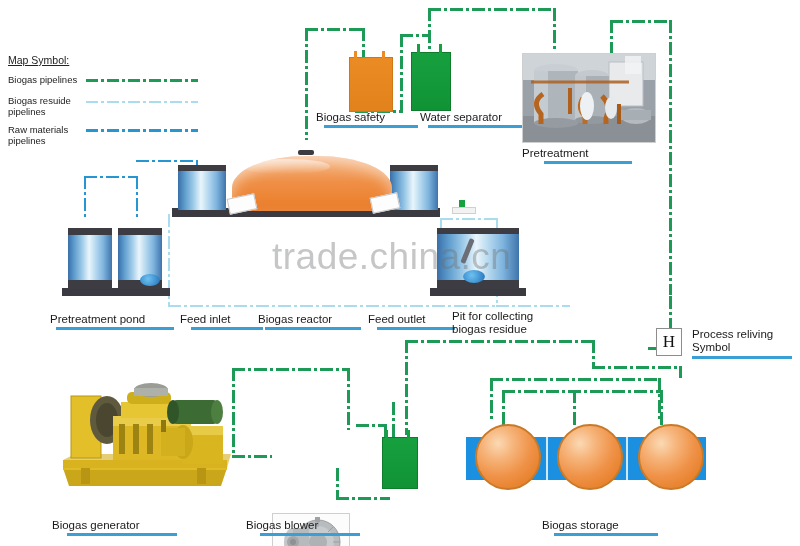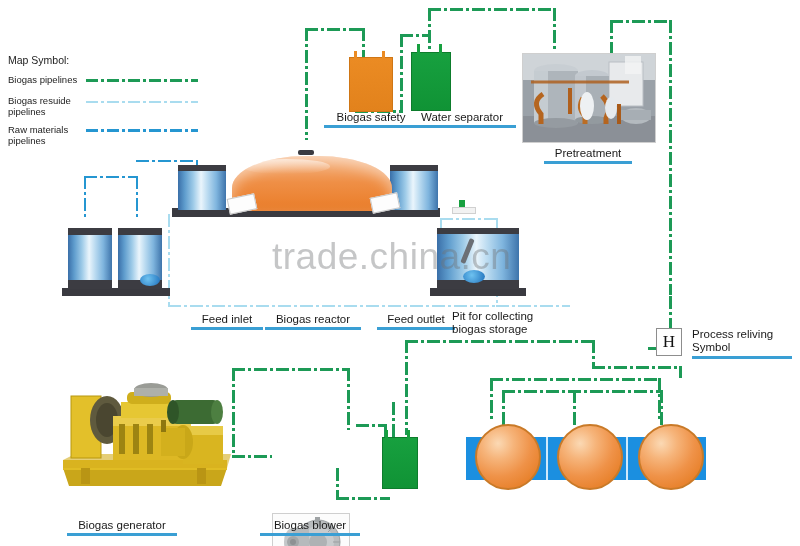--- a/index.html
+++ b/index.html
@@ -26,20 +26,21 @@
     letter-spacing: 0.2px;
     white-space: nowrap;
   }
 
   
   #legend { left: 8px; top: 54px; width: 190px; }
   .legend-head {
     font-size: 10.5px;
     color: #222;
     margin-bottom: 8px;
+    text-decoration: underline;
   }
   .legend-row {
     display: flex;
     align-items: flex-start;
     margin-bottom: 7px;
     min-height: 14px;
   }
   .legend-label {
     font-size: 9.5px;
     color: #222;
@@ -111,21 +112,21 @@
     width: 2px;
     background-image: repeating-linear-gradient(to bottom,
       #2596d1 0px, #2596d1 13px, transparent 13px, transparent 16px,
       #2596d1 16px, #2596d1 19px, transparent 19px, transparent 22px);
   }
 
   
   .eq-label {
     font-size: 11.5px;
     color: #1a1a1a;
-    text-align: center;
+    text-align: left;
     line-height: 13px;
     white-space: nowrap;
   }
   .eq-label.wrap { white-space: normal; }
   .uline {
     height: 2.5px;
     background: #3a9fd4;
     margin-top: 1px;
   }
 
@@ -312,21 +313,21 @@
   <div class="abs eq-label" style="left:316px; top:111px; width:110px;">
     <div>Biogas safety</div>
     <div class="uline" style="width:94px; margin:1px auto 0;"></div>
   </div>
 
   <div class="abs" style="left:411px; top:52px; width:38px; height:57px;">
     <div class="box-green" style="width:100%; height:100%;"></div>
     <div class="stub" style="left:6px; top:-8px; height:9px;"></div>
     <div class="stub" style="left:28px; top:-8px; height:9px;"></div>
   </div>
-  <div class="abs eq-label" style="left:400px; top:111px; width:124px;">
+  <div class="abs eq-label" style="left:420px; top:111px; width:124px;">
     <div>Water separator</div>
     <div class="uline" style="width:108px; margin:1px auto 0;"></div>
   </div>
 
   <div class="abs photo photo-border" style="left:522px; top:53px; width:132px; height:88px; background:linear-gradient(to bottom,#b9bdc2,#8e939a);">
     <svg width="132" height="88" viewBox="0 0 132 88" style="display:block">
       <rect x="0" y="0" width="132" height="88" fill="#9aa1a8"></rect>
       <rect x="0" y="0" width="132" height="26" fill="#cfd4d8"></rect>
       <rect x="86" y="8" width="34" height="44" fill="#e8eaec"></rect>
       <rect x="86" y="8" width="34" height="44" fill="none" stroke="#b9bec3"></rect>
@@ -394,20 +395,24 @@
     <div class="cyl-top" style="left:0; top:0; width:44px; height:8px;"></div>
     <div class="cyl" style="position:absolute; left:0; top:7px; width:44px; height:46px;"></div>
     <div style="position:absolute; left:0; bottom:0; width:44px; height:9px; background:#3c3c42;"></div>
   </div>
   <div class="abs" style="left:118px; top:228px; width:44px; height:61px;">
     <div class="cyl-top" style="left:0; top:0; width:44px; height:8px;"></div>
     <div class="cyl" style="position:absolute; left:0; top:7px; width:44px; height:46px;"></div>
     <div style="position:absolute; left:0; bottom:0; width:44px; height:9px; background:#3c3c42;"></div>
     <div style="position:absolute; left:22px; bottom:3px; width:20px; height:12px; border-radius:50%;
                 background:radial-gradient(circle at 40% 40%, #6ec2f0, #1d6fbb);"></div>
+  </div>
+  <div class="abs eq-label" style="left:50px; top:313px; width:130px;">
+    <div>Pretreatment pond</div>
+    <div class="uline" style="width:118px; margin:1px auto 0;"></div>
   </div>
 
   <div class="abs eq-label" style="left:180px; top:313px; width:94px;">
     <div>Feed inlet</div>
     <div class="uline" style="width:72px; margin:1px auto 0;"></div>
   </div>
 
   <div class="abs eq-label" style="left:258px; top:313px; width:110px;">
     <div>Biogas reactor</div>
     <div class="uline" style="width:96px; margin:1px auto 0;"></div>
@@ -423,21 +428,21 @@
     <div class="cyl-top" style="left:0; top:0; width:82px; height:7px;"></div>
     <div class="cyl" style="position:absolute; left:0; top:6px; width:82px; height:47px;"></div>
     <div style="position:absolute; left:0; bottom:0; width:82px; height:9px; background:#3c3c42;"></div>
     <div style="position:absolute; left:28px; top:10px; width:5px; height:26px; background:#6b6f75;
                 transform:rotate(22deg); border-radius:2px;"></div>
     <div style="position:absolute; left:26px; bottom:6px; width:22px; height:13px; border-radius:50%;
                 background:radial-gradient(circle at 40% 40%, #6ec2f0, #1d6fbb);"></div>
   </div>
   <div class="abs eq-label wrap" style="left:452px; top:310px; width:130px; text-align:left;">
     <div>Pit for collecting</div>
-    <div>biogas storage</div>
+    <div>biogas residue</div>
   </div>
 
   <div class="abs h-box" style="left:656px; top:328px; width:24px; height:26px;">
     <span>H</span>
   </div>
   <div class="abs eq-label wrap" style="left:692px; top:328px; width:104px; text-align:left;">
     <div>Process reliving</div>
     <div>Symbol</div>
     <div class="uline" style="width:100px; margin-top:2px;"></div>
   </div>
@@ -532,16 +537,20 @@
   </div>
 
   <div class="abs storage-base" style="left:466px; top:437px; width:240px; height:43px;">
     <div class="storage-div" style="left:80px; top:0; height:43px;"></div>
     <div class="storage-div" style="left:160px; top:0; height:43px;"></div>
   </div>
   <div class="abs sphere" style="left:475px; top:424px; width:62px; height:62px;"></div>
   <div class="abs sphere" style="left:557px; top:424px; width:62px; height:62px;"></div>
   <div class="abs sphere" style="left:638px; top:424px; width:62px; height:62px;"></div>
 
+  <div class="abs eq-label" style="left:542px; top:519px; width:128px;">
+    <div>Biogas storage</div>
+    <div class="uline" style="width:104px; margin:1px auto 0;"></div>
+  </div>
 
   <div class="abs" id="watermark">trade.china.cn</div>
 
 </div>
 
 </body></html>

